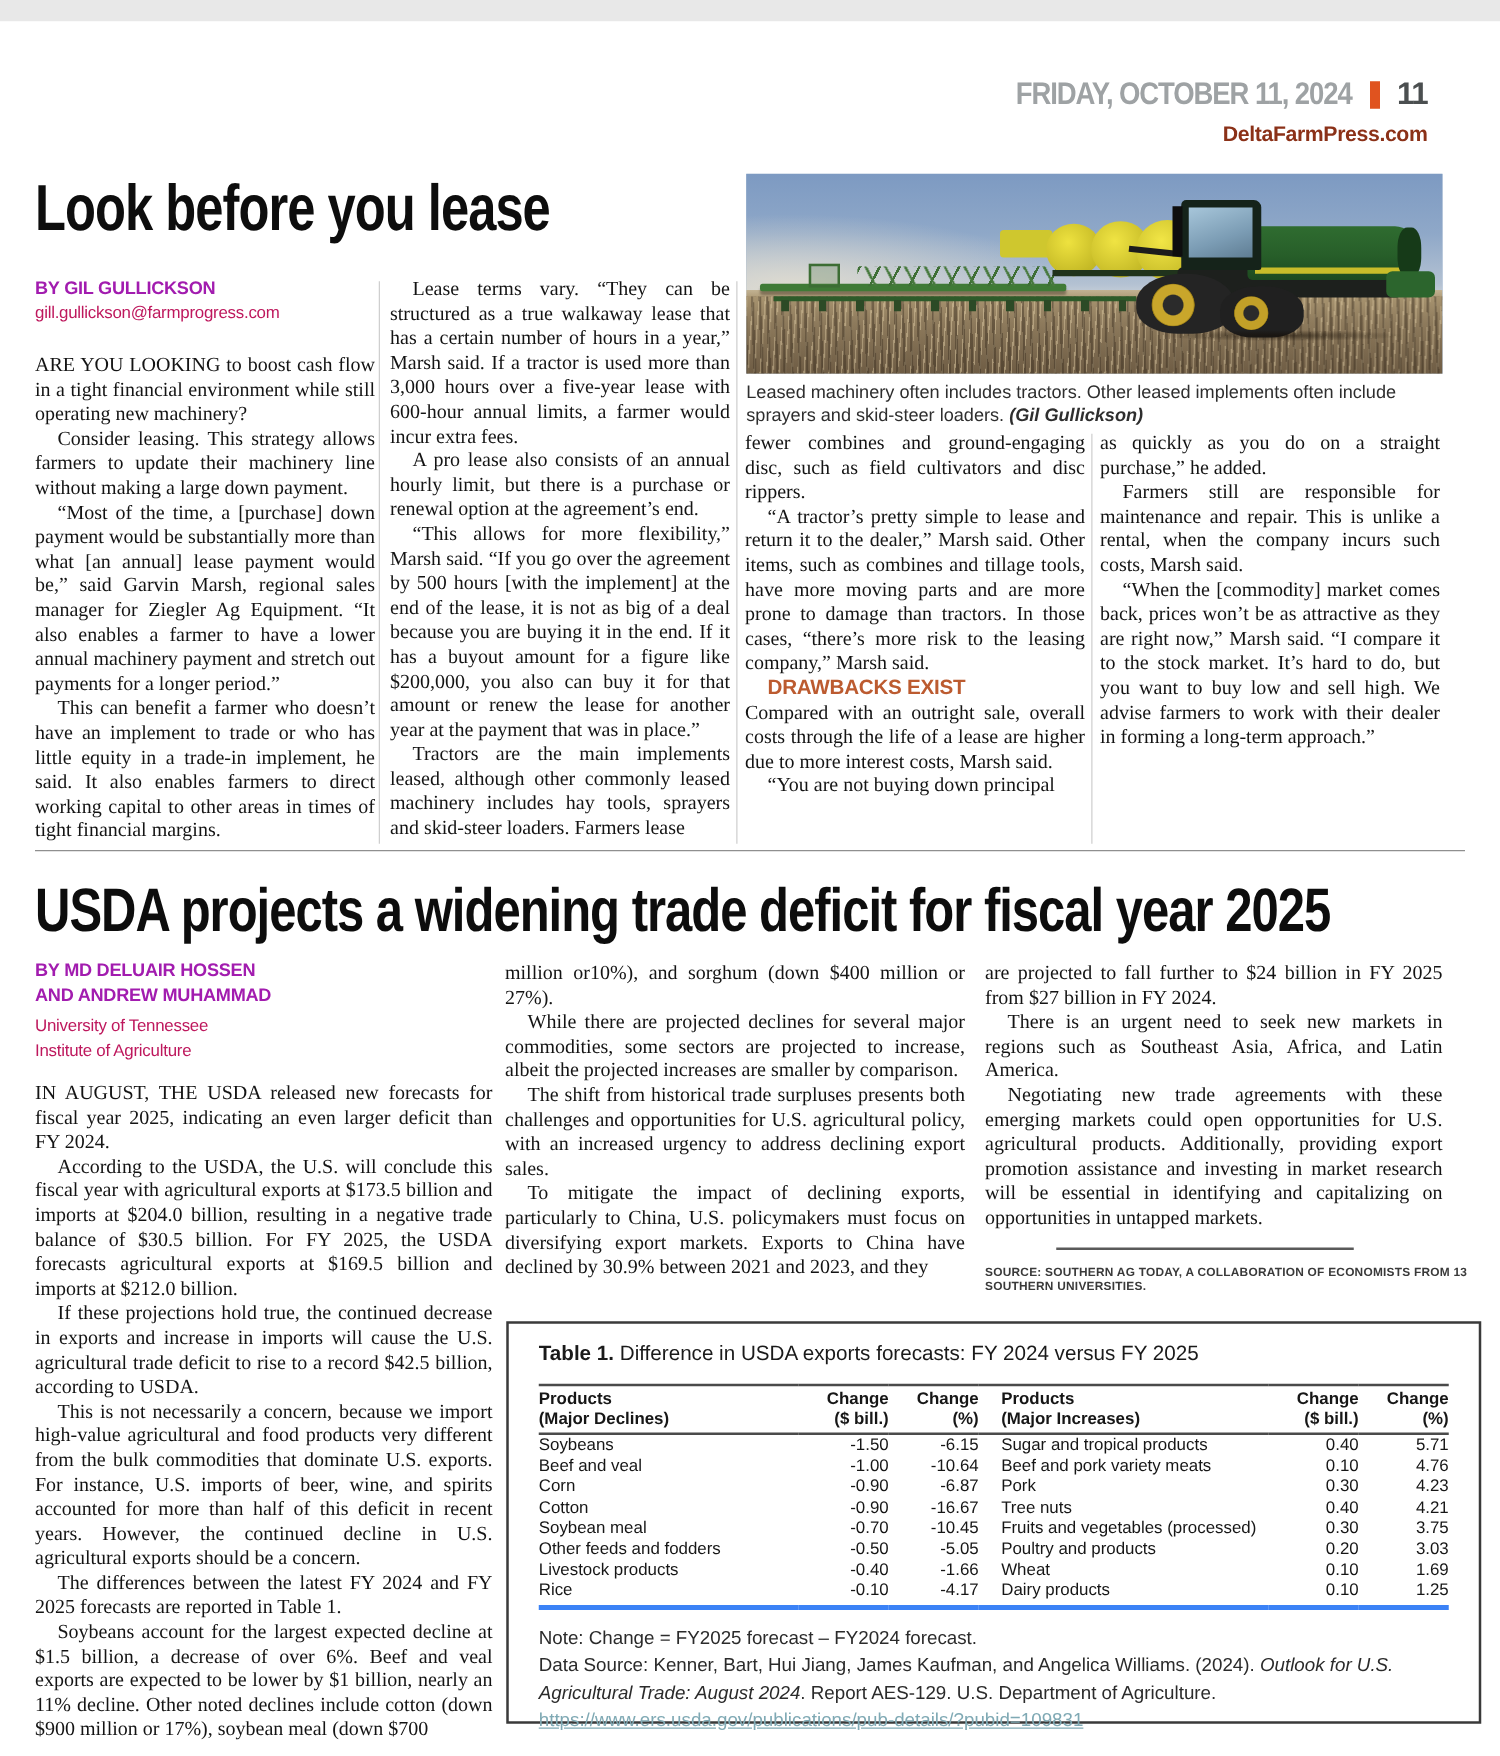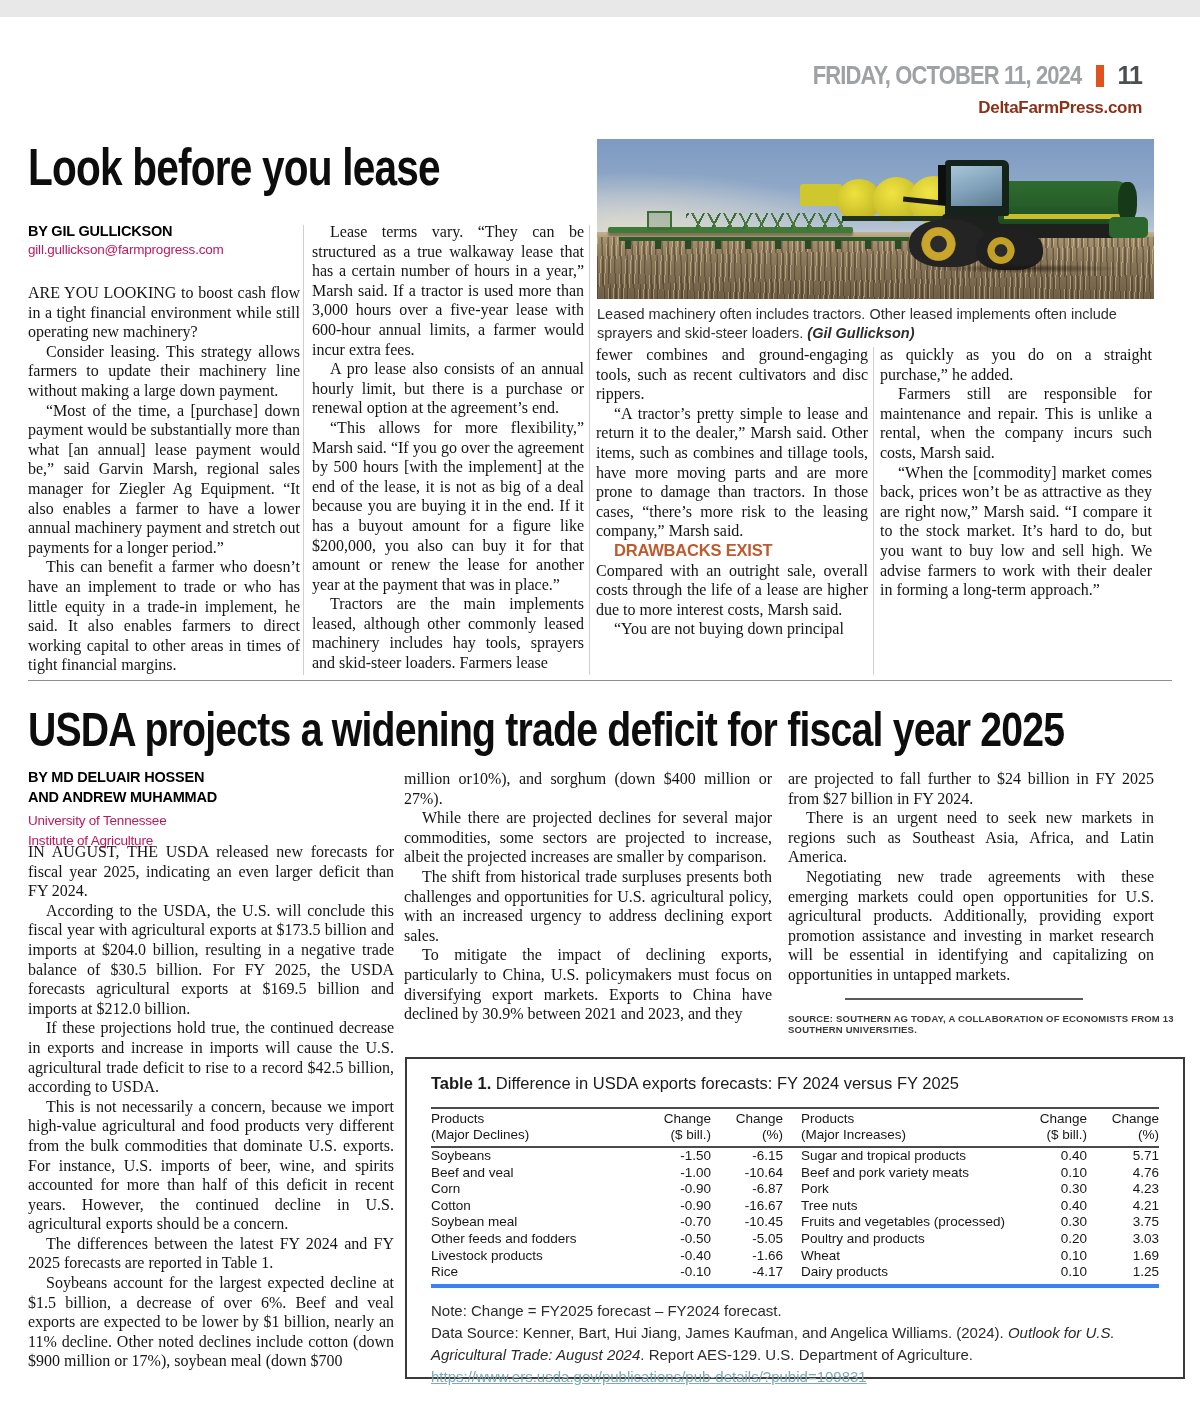--- a/index.html
+++ b/index.html
@@ -14,21 +14,21 @@
   .masthead-page{font-size:25px;font-weight:bold;color:#4b4f50;letter-spacing:-1px;}
   .masthead-site{margin-top:8px;font-size:17px;font-weight:bold;color:#8b3118;letter-spacing:-0.3px;}
 
   
   .headline{position:absolute;font-family:"Liberation Sans",sans-serif;font-weight:bold;color:#0d0d0d;
             white-space:nowrap;transform-origin:left top;line-height:1;}
   .h-a1{left:28px;top:124px;font-size:52px;transform:scaleX(.78);letter-spacing:-1px;}
   .h-a2{left:28px;top:688px;font-size:49px;transform:scaleX(.80);letter-spacing:-1px;}
 
   
-  .byline{position:absolute;font-family:"Liberation Sans",sans-serif;font-weight:bold;font-size:14.5px;color:#000000;letter-spacing:-0.2px;}
+  .byline{position:absolute;font-family:"Liberation Sans",sans-serif;font-weight:bold;font-size:14.5px;color:#a21caf;letter-spacing:-0.2px;}
   .byline-sub{position:absolute;font-family:"Liberation Sans",sans-serif;font-size:13.5px;color:#be185d;letter-spacing:-0.2px;}
 
   
   .col{position:absolute;text-align:justify;font-size:16px;line-height:19.6px;color:#141414;}
   .col p{margin:0;text-indent:18px;}
   .col p.noind{text-indent:0;}
   .subhead{font-family:"Liberation Sans",sans-serif;font-weight:bold;font-size:16.5px;color:#bc5b30;
            letter-spacing:-0.2px;margin:14px 0 6px 0;text-indent:0;text-align:left;}
 
   .vrule{position:absolute;width:1px;background:#cfcfcf;}
@@ -45,21 +45,21 @@
   .src-rule{position:absolute;left:845px;top:981px;width:238px;height:2px;background:#5a5a5a;}
   .src-note{position:absolute;left:788px;top:996px;width:390px;font-family:"Liberation Sans",sans-serif;
             font-size:9.5px;font-weight:bold;color:#3a3a3a;letter-spacing:0.2px;}
 
   
   .tablebox{position:absolute;left:405px;top:1040px;width:780px;height:322px;border:2px solid #3a3a3a;
             background:#fff;box-sizing:border-box;padding:15px 24px;font-family:"Liberation Sans",sans-serif;}
   .tb-title{font-size:16.5px;color:#1a1a1a;}
   .tb-title b{font-weight:bold;}
   table.dt{width:100%;border-collapse:collapse;margin-top:14px;font-size:13.5px;color:#161616;}
-  table.dt thead th{font-weight:normal;text-align:left;vertical-align:bottom;padding:2px 0 3px 0;
+  table.dt thead th{font-weight:bold;text-align:left;vertical-align:bottom;padding:2px 0 3px 0;
                     border-top:2px solid #4a4a4a;border-bottom:2px solid #4a4a4a;line-height:16px;}
   table.dt thead th.num{text-align:right;}
   table.dt td{padding:0 0 1px 0;line-height:15.6px;}
   table.dt td.num{text-align:right;}
   table.dt tbody tr:last-child td{border-bottom:4px solid #3b82f6;padding-bottom:4px;}
   .tb-note{margin-top:12px;font-size:15px;line-height:22px;color:#2b2b2b;}
   .tb-note a{color:#7fa9b4;text-decoration:underline;}
 
   
   .sky{inset:0;background:linear-gradient(180deg,#7d9ac2 0%,#8fa8c8 30%,#b3c1d2 55%,#ccd3da 62%,#d6d8d6 66%);}
@@ -131,21 +131,21 @@
     <p>“Most of the time, a [purchase] down payment would be substantially more than what [an annual] lease payment would be,” said Garvin Marsh, regional sales manager for Ziegler Ag Equipment. “It also enables a farmer to have a lower annual machinery payment and stretch out payments for a longer period.”</p>
     <p>This can benefit a farmer who doesn’t have an implement to trade or who has little equity in a trade-in implement, he said. It also enables farmers to direct working capital to other areas in times of tight financial margins.</p>
   </div>
   <div class="col" style="left:312px;top:205px;width:272px;">
     <p>Lease terms vary. “They can be structured as a true walkaway lease that has a certain number of hours in a year,” Marsh said. If a tractor is used more than 3,000 hours over a five-year lease with 600-hour annual limits, a farmer would incur extra fees.</p>
     <p>A pro lease also consists of an annual hourly limit, but there is a purchase or renewal option at the agreement’s end.</p>
     <p>“This allows for more flexibility,” Marsh said. “If you go over the agreement by 500 hours [with the implement] at the end of the lease, it is not as big of a deal because you are buying it in the end. If it has a buyout amount for a figure like $200,000, you also can buy it for that amount or renew the lease for another year at the payment that was in place.”</p>
     <p>Tractors are the main implements leased, although other commonly leased machinery includes hay tools, sprayers and skid-steer loaders. Farmers lease</p>
   </div>
   <div class="col" style="left:596px;top:328px;width:272px;">
-    <p class="noind">fewer combines and ground-engaging tools, such as recent cultivators and disc rippers.</p>
+    <p class="noind">fewer combines and ground-engaging disc, such as field cultivators and disc rippers.</p>
     <p>“A tractor’s pretty simple to lease and return it to the dealer,” Marsh said. Other items, such as combines and tillage tools, have more moving parts and are more prone to damage than tractors. In those cases, “there’s more risk to the leasing company,” Marsh said.</p>
     <p class="subhead">DRAWBACKS EXIST</p>
     <p class="noind">Compared with an outright sale, overall costs through the life of a lease are higher due to more interest costs, Marsh said.</p>
     <p>“You are not buying down principal</p>
   </div>
   <div class="col" style="left:880px;top:328px;width:272px;">
     <p class="noind">as quickly as you do on a straight purchase,” he added.</p>
     <p>Farmers still are responsible for maintenance and repair. This is unlike a rental, when the company incurs such costs, Marsh said.</p>
     <p>“When the [commodity] market comes back, prices won’t be as attractive as they are right now,” Marsh said. “I compare it to the stock market. It’s hard to do, but you want to buy low and sell high. We advise farmers to work with their dealer in forming a long-term approach.”</p>
   </div>
@@ -156,21 +156,21 @@
 
   <div class="article-rule"></div>
 
   <div class="headline h-a2">USDA projects a widening trade deficit for fiscal year 2025</div>
 
   <div class="byline" style="left:28px;top:752px;">BY MD DELUAIR HOSSEN</div>
   <div class="byline" style="left:28px;top:772px;">AND ANDREW MUHAMMAD</div>
   <div class="byline-sub" style="left:28px;top:796px;">University of Tennessee</div>
   <div class="byline-sub" style="left:28px;top:816px;">Institute of Agriculture</div>
 
-  <div class="col" style="left:28px;top:825px;width:366px;">
+  <div class="col" style="left:28px;top:848px;width:366px;">
     <p class="noind">IN AUGUST, THE USDA released new forecasts for fiscal year 2025, indicating an even larger deficit than FY 2024.</p>
     <p>According to the USDA, the U.S. will conclude this fiscal year with agricultural exports at $173.5 billion and imports at $204.0 billion, resulting in a negative trade balance of $30.5 billion. For FY 2025, the USDA forecasts agricultural exports at $169.5 billion and imports at $212.0 billion.</p>
     <p>If these projections hold true, the continued decrease in exports and increase in imports will cause the U.S. agricultural trade deficit to rise to a record $42.5 billion, according to USDA.</p>
     <p>This is not necessarily a concern, because we import high-value agricultural and food products very different from the bulk commodities that dominate U.S. exports. For instance, U.S. imports of beer, wine, and spirits accounted for more than half of this deficit in recent years. However, the continued decline in U.S. agricultural exports should be a concern.</p>
     <p>The differences between the latest FY 2024 and FY 2025 forecasts are reported in Table 1.</p>
     <p>Soybeans account for the largest expected decline at $1.5 billion, a decrease of over 6%. Beef and veal exports are expected to be lower by $1 billion, nearly an 11% decline. Other noted declines include cotton (down $900 million or 17%), soybean meal (down $700</p>
   </div>
   <div class="col" style="left:404px;top:752px;width:368px;">
     <p class="noind">million or10%), and sorghum (down $400 million or 27%).</p>
     <p>While there are projected declines for several major commodities, some sectors are projected to increase, albeit the projected increases are smaller by comparison.</p>

